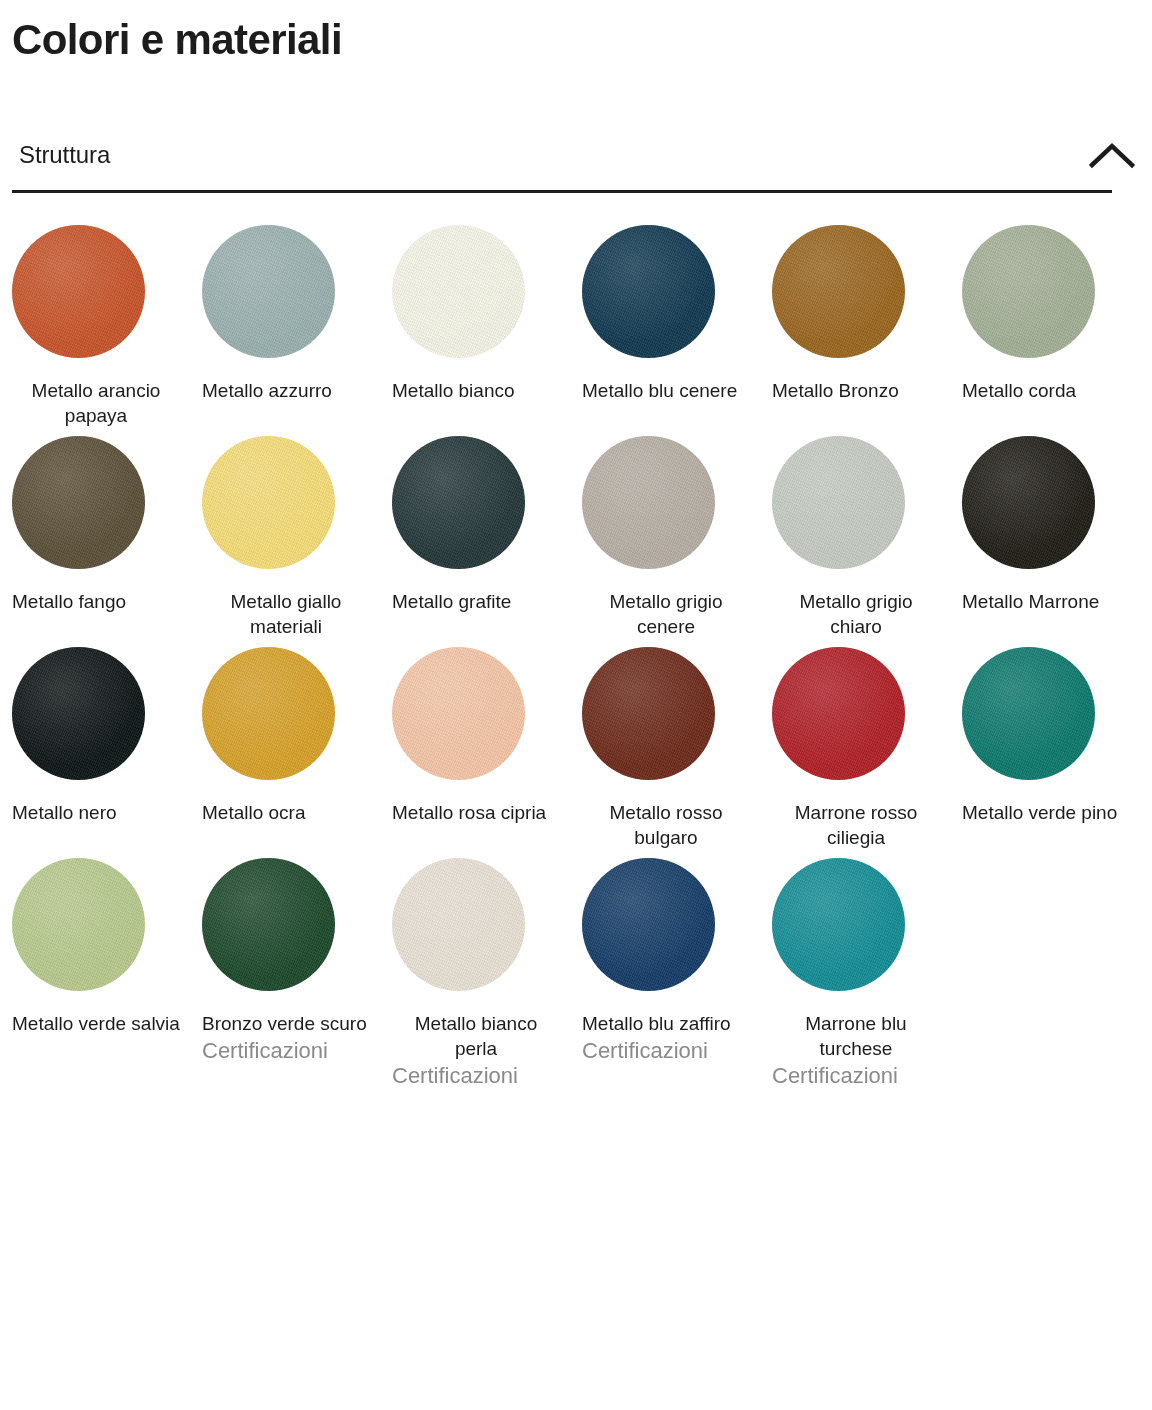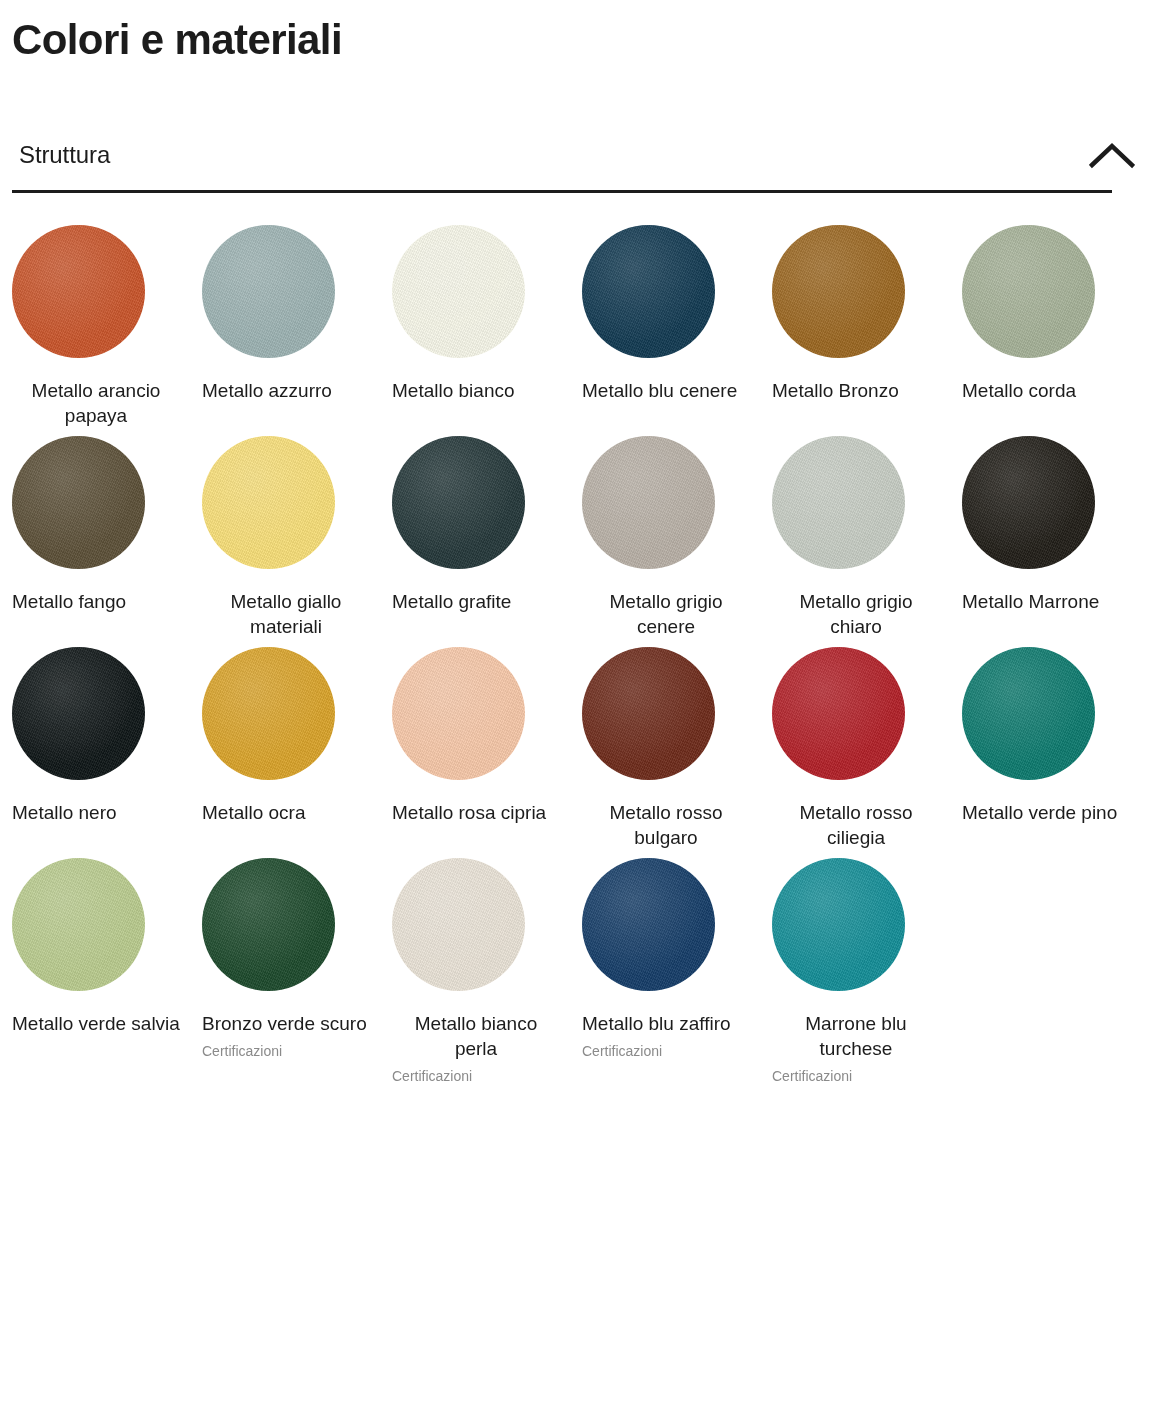--- a/index.html
+++ b/index.html
@@ -122,21 +122,21 @@
   }
   .swatch-label {
     margin-top: 20px;
     font-size: 19px;
     line-height: 25px;
     color: #1c1c1c;
     max-width: 168px;
   }
   .swatch-sub {
     margin-top: 3px;
-    font-size: 14px;
+    font-size: 22px;
     line-height: 24px;
     color: #8a8a8a;
   }
   .swatch-sub:empty { display: none; }
 </style>
 </head>
 <body>
 
 <div class="page">
 
@@ -215,21 +215,21 @@
         <div class="swatch-cell">
           <div class="swatch-dot" style="background: rgb(246, 199, 168);"></div>
           <div class="swatch-label">Metallo rosa cipria</div>
         </div>
         <div class="swatch-cell">
           <div class="swatch-dot" style="background: rgb(110, 43, 27);"></div>
           <div class="swatch-label">Metallo rosso bulgaro</div>
         </div>
         <div class="swatch-cell">
           <div class="swatch-dot" style="background: rgb(178, 32, 40);"></div>
-          <div class="swatch-label">Metallo rosso ciliegia</div>
+          <div class="swatch-label">Marrone rosso ciliegia</div>
         </div>
         <div class="swatch-cell">
           <div class="swatch-dot" style="background: rgb(13, 122, 110);"></div>
           <div class="swatch-label">Metallo verde pino</div>
         </div>
         <div class="swatch-cell">
           <div class="swatch-dot" style="background: rgb(185, 203, 142);"></div>
           <div class="swatch-label">Metallo verde salvia</div>
         </div>
         <div class="swatch-cell">

